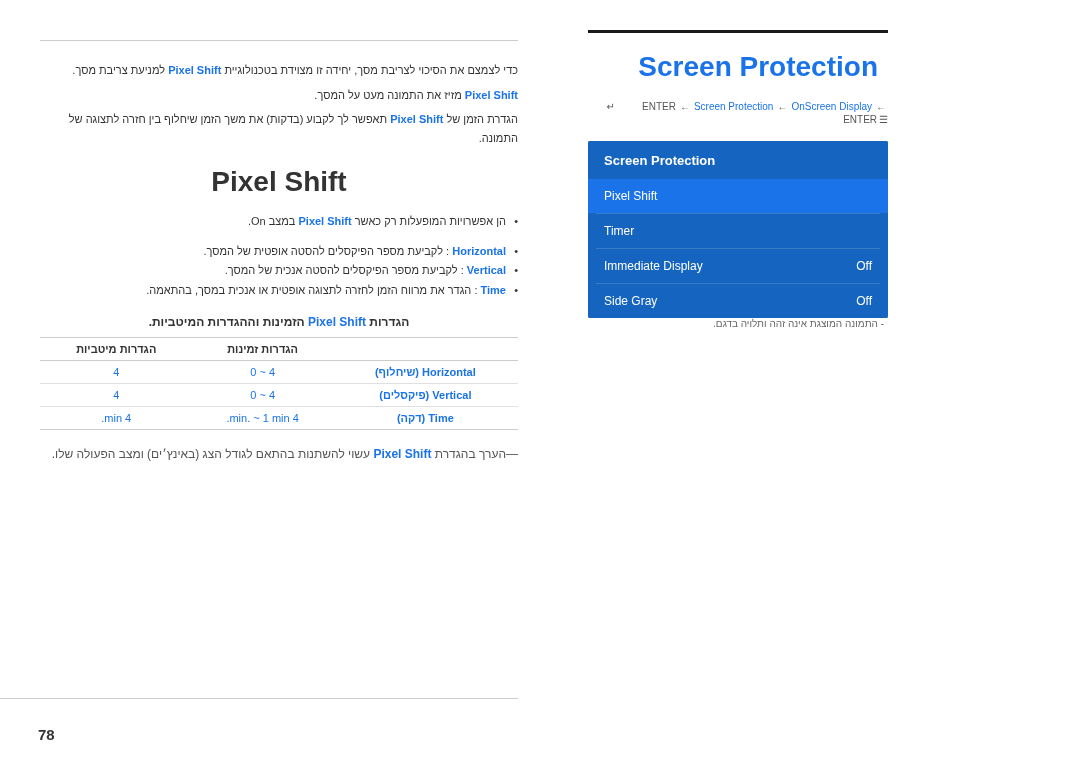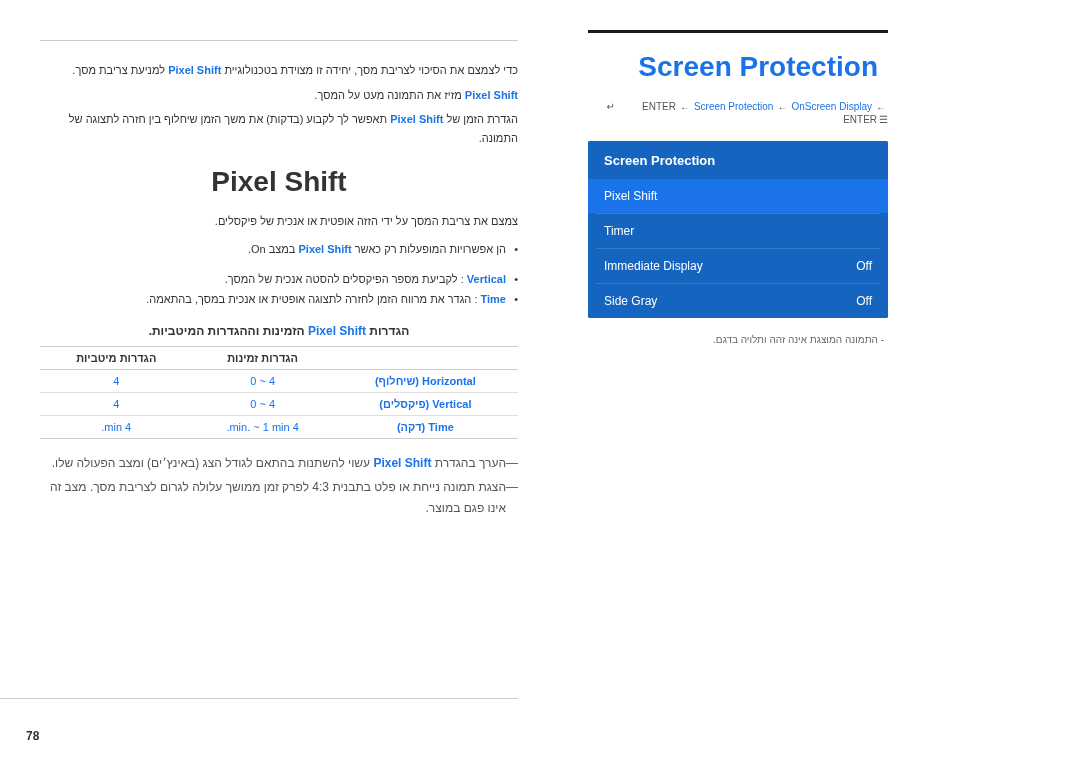--- a/index.html
+++ b/index.html
@@ -161,22 +161,22 @@
     .bottom-divider {
       width: 100%;
       height: 1px;
       background: #ccc;
       margin-bottom: 14px;
     }
 
     .page-number {
       position: absolute;
       bottom: 20px;
-      left: 26px;
-      font-size: 12px;
+      left: 38px;
+      font-size: 15px;
       color: #333;
       font-weight: bold;
     }
 
     
     .right-panel {
       width: 340px;
       background: #fff;
       padding: 30px 20px 20px 20px;
       display: flex;
@@ -274,21 +274,21 @@
 
     .menu-item-divider {
       height: 1px;
       background: rgba(255,255,255,0.15);
       margin: 0 8px;
     }
 
     .panel-note {
       font-size: 10px;
       color: #666;
-      margin-top: 16px;
+      margin-top: 0;
       direction: rtl;
       padding-right: 4px;
     }
 
     .panel-note::before {
       content: '- ';
     }
   </style>
 </head>
 <body>
@@ -307,31 +307,34 @@
       <span>מזיז את התמונה מעט על המסך.</span>
     </p>
     <p class="intro-text">
       <span>הגדרת הזמן של</span>
       <span class="highlight">Pixel Shift</span>
       <span>תאפשר לך לקבוע (בדקות) את משך הזמן שיחלוף בין חזרה לתצוגה של התמונה.</span>
     </p>
 
     <h2 class="section-title">Pixel Shift</h2>
 
-    <p class="section-description">צמצם את צריבת המסך על ידי הזזה אופטית או אנכית של פיקסלים.</p>
 
     <ul class="bullet-list">
       <li>
         <span>הן אפשרויות המופעלות רק כאשר</span>
         <span class="highlight">Pixel Shift</span>
         <span>במצב On.</span>
       </li>
     </ul>
 
     <ul class="bullet-list">
+      <li>
+        <span class="highlight">Horizontal</span>
+        <span>: לקביעת מספר הפיקסלים להסטה אופטית של המסך.</span>
+      </li>
       <li>
         <span class="highlight">Vertical</span>
         <span>: לקביעת מספר הפיקסלים להסטה אנכית של המסך.</span>
       </li>
       <li>
         <span class="highlight">Time</span>
         <span>: הגדר את מרווח הזמן לחזרה לתצוגה אופטית או אנכית במסך, בהתאמה.</span>
       </li>
     </ul>
 
@@ -363,21 +366,20 @@
         <tr>
           <td class="table-label">Time (דקה)</td>
           <td>4 min. ~ 1 min.</td>
           <td>4 min.</td>
         </tr>
       </tbody>
     </table>
 
     <div class="bottom-notes">
       <p>הערך בהגדרת <span style="color:#1a73e8;font-weight:bold;">Pixel Shift</span> עשוי להשתנות בהתאם לגודל הצג (באינץ׳ים) ומצב הפעולה שלו.</p>
-      <p>הצגת תמונה נייחת או פלט בתבנית 4:3 לפרק זמן ממושך עלולה לגרום לצריבת מסך. מצב זה אינו פגם במוצר.</p>
     </div>
 
     <div class="bottom-divider" style="margin-top:auto; position:absolute; bottom:50px; left:40px; right:50px;"></div>
     <div class="page-number">78</div>
   </div>
 
   <div class="right-panel">
     <div class="right-top-bar"></div>
 
     <h1 class="panel-title">Screen Protection</h1>

